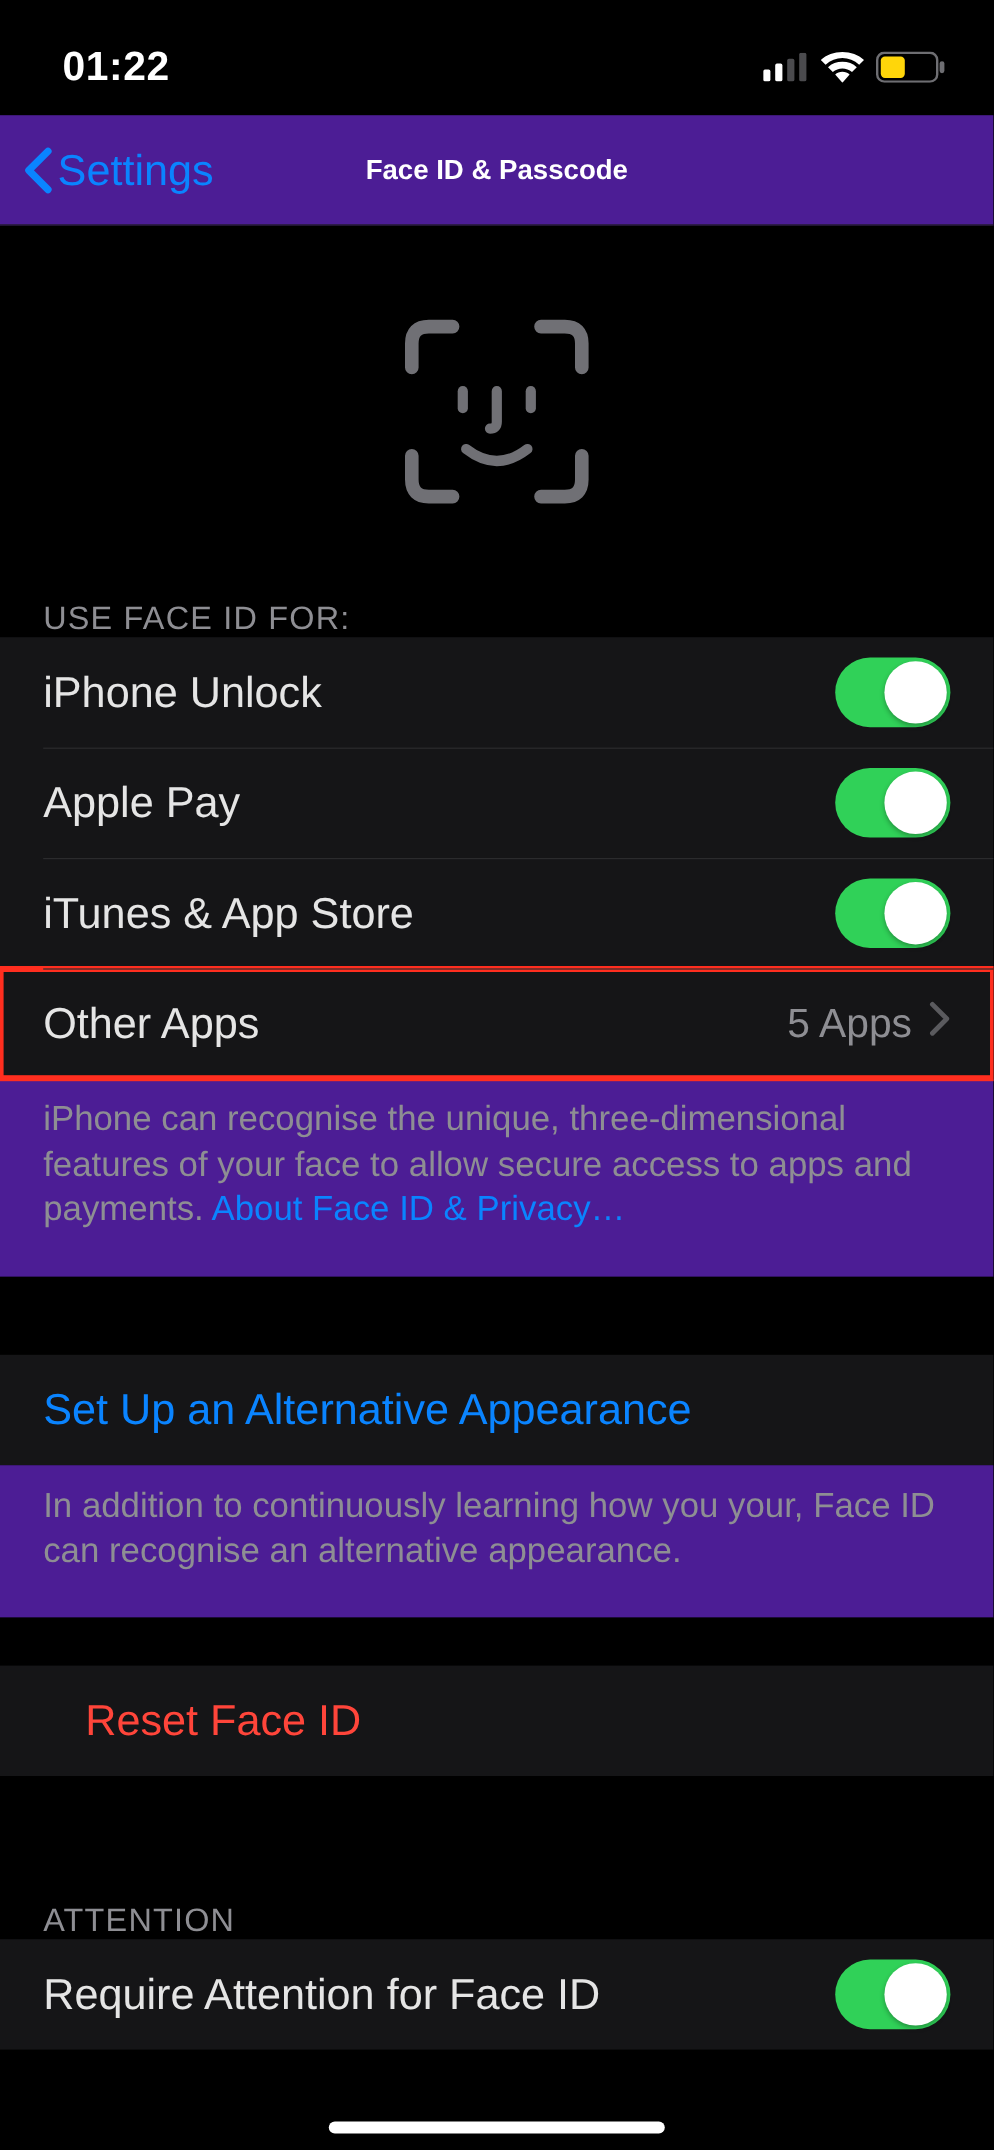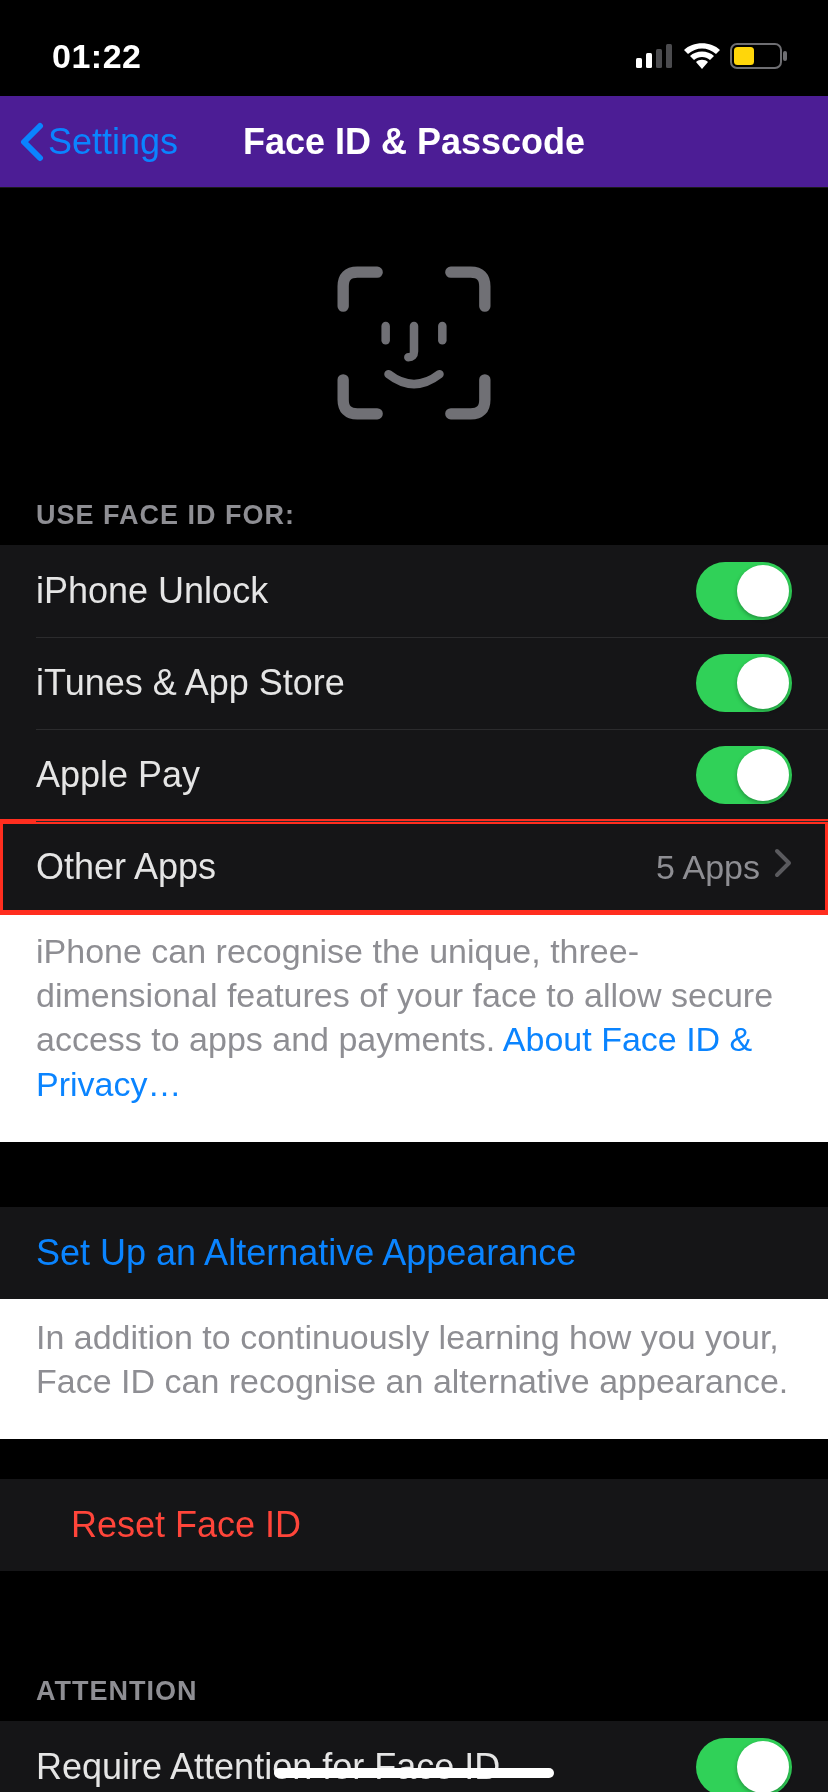--- a/index.html
+++ b/index.html
@@ -42,40 +42,39 @@
       left: 18px;
       display: flex;
       align-items: center;
       color: #0a84ff;
       font-size: 36px;
     }
     .nav-back svg { margin-right: 2px; }
     .nav-title {
       margin: 0 auto;
       font-weight: 600;
-      font-size: 36px;
+      font-size: 23px;
     }
 
     
     .faceid-hero {
       background: #000;
       display: flex;
       justify-content: center;
       align-items: center;
       padding: 70px 0 60px;
     }
 
     
     .section-header {
       color: #8e8e93;
       font-size: 27px;
       letter-spacing: 1px;
-      padding: 12px 36px 14px;
+      padding: 12px 36px 0;
       background: #000;
-      font-weight: bold;
     }
 
     
     .list {
       background: #1c1c1e;
       background: #151517;
     }
     .row {
       display: flex;
       align-items: center;
@@ -121,24 +120,24 @@
       outline-offset: -3px;
       z-index: 2;
     }
 
     
     .chevron { color: #5a5a5e; }
 
     
     .section-footer {
       color: #8e8e93;
-      font-size: 34px;
+      font-size: 29px;
       line-height: 1.3;
       padding: 16px 36px 36px;
-      background: #ffffff;
+      background: #4c1d95;
     }
     .link { color: #0a84ff; }
     .danger { color: #ff453a; margin-left: 35px; }
 
     .gap { height: 65px; background: #000; }
     .gap.small { height: 40px; }
 
     
     .home-indicator {
       position: absolute;
@@ -210,25 +209,25 @@
 </div>
 
 <div class="section-header">USE FACE ID FOR:</div>
 
 <div class="list">
   <div class="row">
     <span class="row-label">iPhone Unlock</span>
     <div class="toggle on"></div>
   </div>
   <div class="row">
+    <span class="row-label">Apple Pay</span>
+    <div class="toggle on"></div>
+  </div>
+  <div class="row">
     <span class="row-label">iTunes &amp; App Store</span>
-    <div class="toggle on"></div>
-  </div>
-  <div class="row">
-    <span class="row-label">Apple Pay</span>
     <div class="toggle on"></div>
   </div>
   <div class="row highlight">
     <span class="row-label">Other Apps</span>
     <div class="row-right">
       <span class="row-detail">5 Apps</span>
       <svg class="chevron" width="18" height="30" viewBox="0 0 18 30">
         <polyline points="3,3 15,15 3,27" fill="none" stroke="#5a5a5e" stroke-width="4" stroke-linecap="round" stroke-linejoin="round"></polyline>
       </svg>
     </div>

